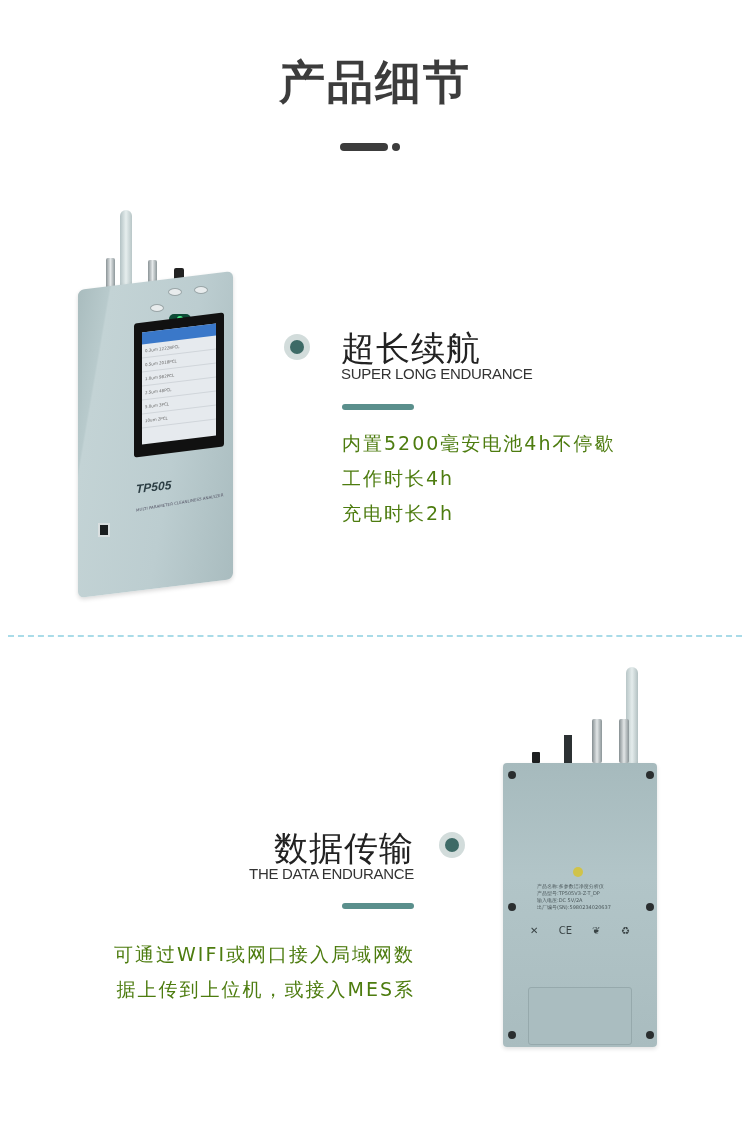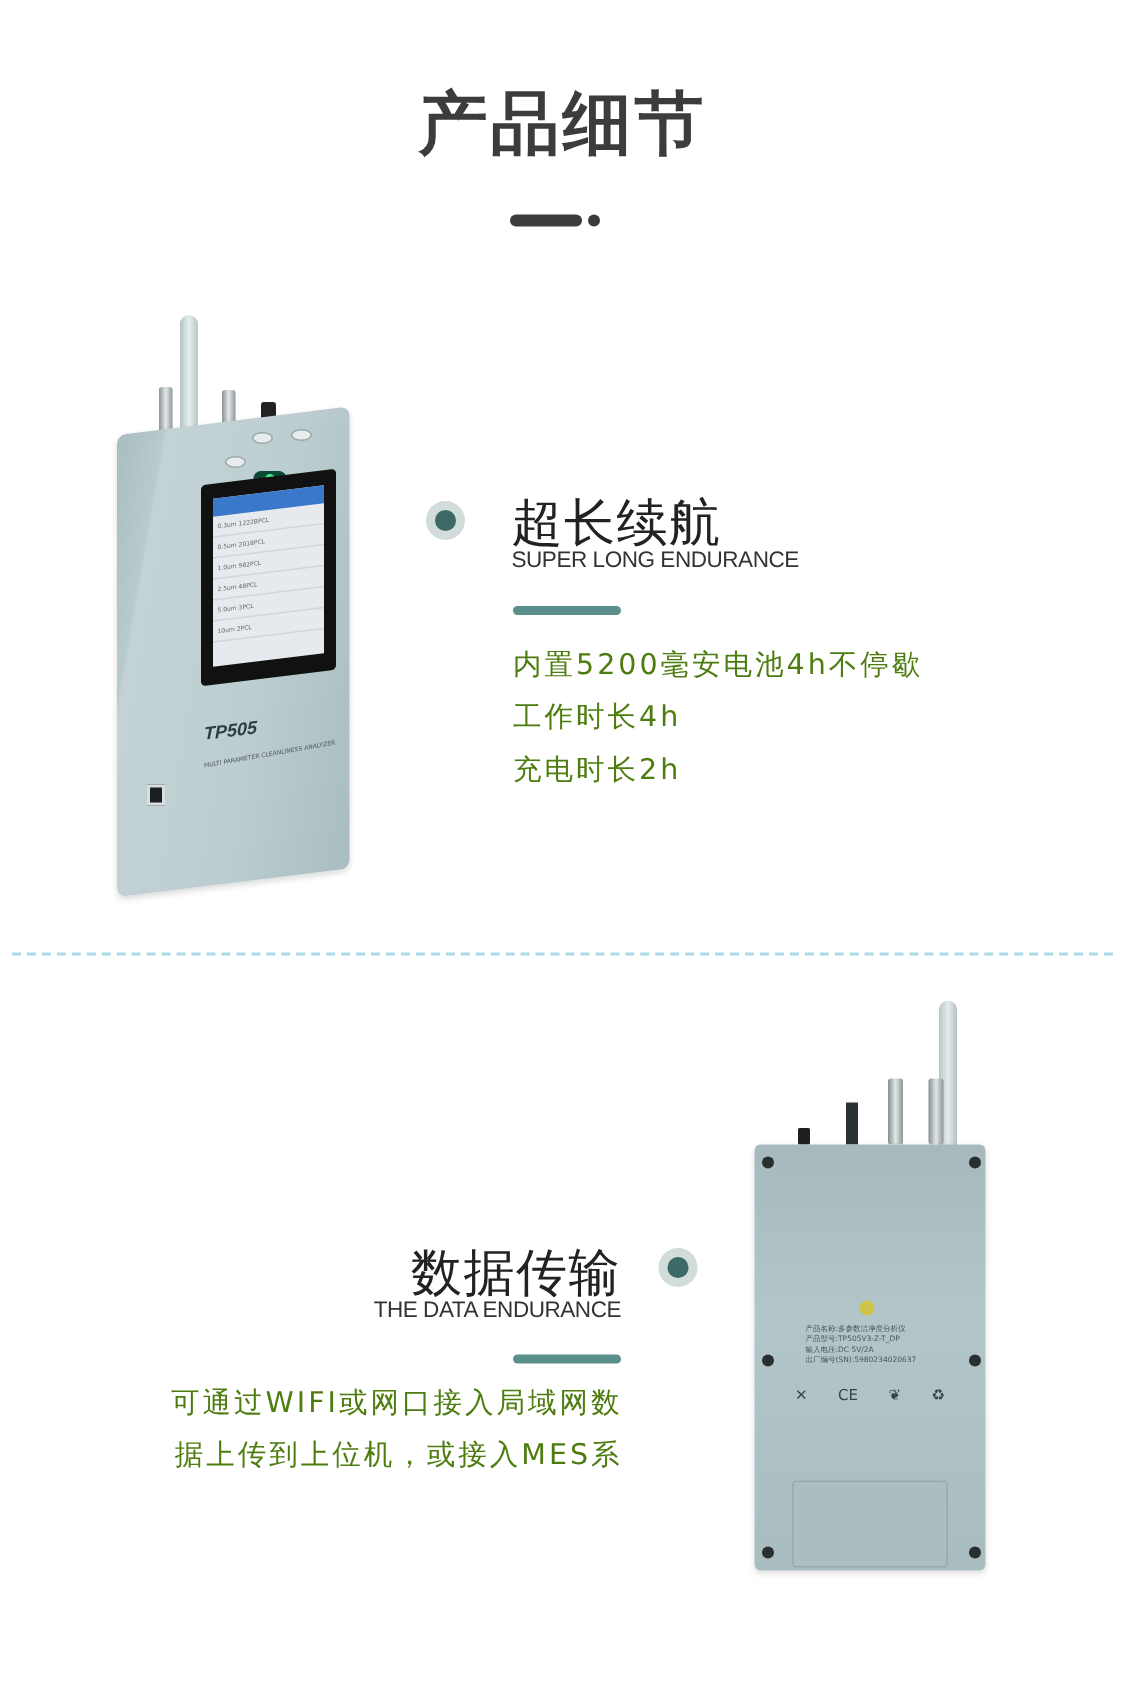--- a/index.html
+++ b/index.html
@@ -121,21 +121,21 @@
   <div>工作时长4h</div>
   <div>充电时长2h</div>
 </div>
 
 <div class="divider"></div>
 
 <div class="feat-title right-align" style="left:250px; width:164px; top:826px;">数据传输</div>
 <div class="bullet" style="left:439px; top:832px;"></div>
 <div class="feat-sub right-align" style="left:214px; width:200px; top:865px;">THE DATA ENDURANCE</div>
 <div class="accent-line" style="left:342px; top:903px;"></div>
-<div class="feat-body right-align" style="left:40px; width:375px; top:918px;text-align:right;">
+<div class="feat-body right-align" style="left:40px; width:375px; top:937px;text-align:right;">
   <div>可通过WIFI或网口接入局域网数</div>
   <div>据上传到上位机，或接入MES系</div>
 </div>
 
 <div class="dev2">
   <div class="antenna"></div>
   <div class="conn" style="left:92px; top:54px;"></div>
   <div class="conn" style="left:119px; top:54px;"></div>
   <div class="fitting"></div>
   <div class="knob"></div>

